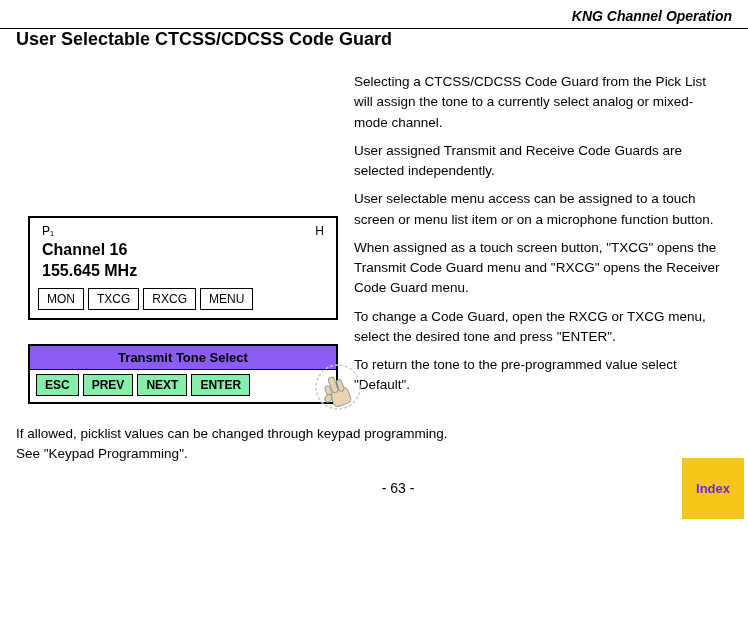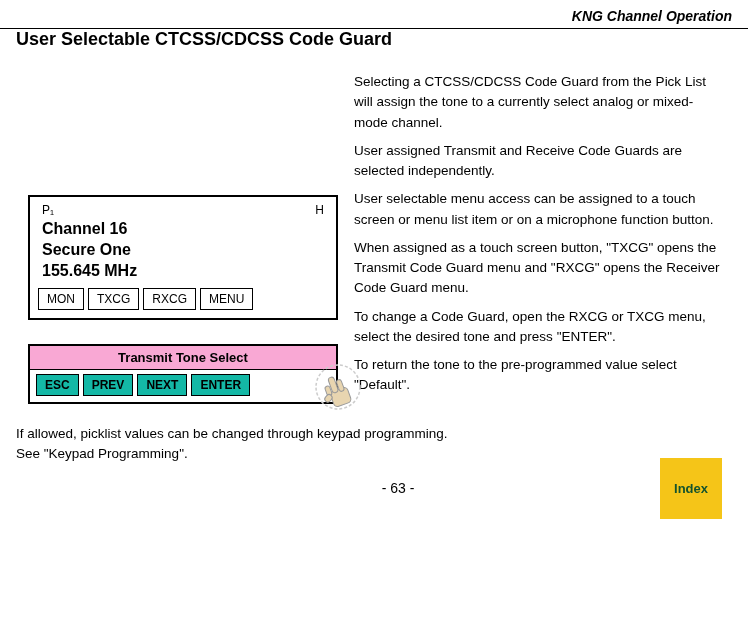--- a/index.html
+++ b/index.html
@@ -94,21 +94,21 @@
       margin-top: 8px;
       position: relative;
     }
 
     .tone-select-title {
       text-align: center;
       font-size: 13px;
       font-weight: bold;
       border-bottom: 1px solid #000;
       padding: 4px;
-      background: #f9a8d4;
+      background: #8b5cf6;
     }
 
     .tone-select-list {
       padding: 6px 12px;
       font-size: 14px;
       line-height: 1.8;
     }
 
     .tone-item {
       padding-left: 20px;
@@ -126,21 +126,21 @@
       display: flex;
       gap: 4px;
       padding: 4px 6px 6px 6px;
     }
 
     .tone-btn {
       border: 1px solid #000;
       padding: 3px 8px;
       font-size: 12px;
       font-weight: bold;
-      background: #14b8a6;
+      background: #86efac;
       cursor: pointer;
     }
 
     .right-col p {
       margin-bottom: 8px;
       font-size: 13.5px;
       line-height: 1.5;
     }
 
     .footer-text {
@@ -158,23 +158,23 @@
       margin-top: 4px;
       margin-left: 48px;
     }
 
     .page-number {
       font-size: 14px;
     }
 
     .index-btn {
       position: absolute;
-      right: 26px;
+      right: 4px;
       background: #f5c518;
-      color: #14532d;
+      color: #6d28d9;
       font-weight: bold;
       font-size: 13px;
       padding: 23px 14px;
       border: none;
       cursor: pointer;
     }
 
     .left-section {
       position: relative;
     }
@@ -191,21 +191,20 @@
 <div class="content">
   <div class="left-col left-section">
 
     
     <div class="radio-display">
       <div class="radio-top-bar">
         <span class="radio-p1">P₁</span>
         <span class="radio-h">H</span>
       </div>
       <div class="radio-channel">Channel 16</div>
-      <div class="radio-channel">Secure One</div>
       <div class="radio-channel">155.645 MHz</div>
       <div class="radio-buttons">
         <button class="radio-btn">MON</button>
         <button class="radio-btn">TXCG</button>
         <button class="radio-btn">RXCG</button>
         <button class="radio-btn">MENU</button>
       </div>
     </div>
 
     

